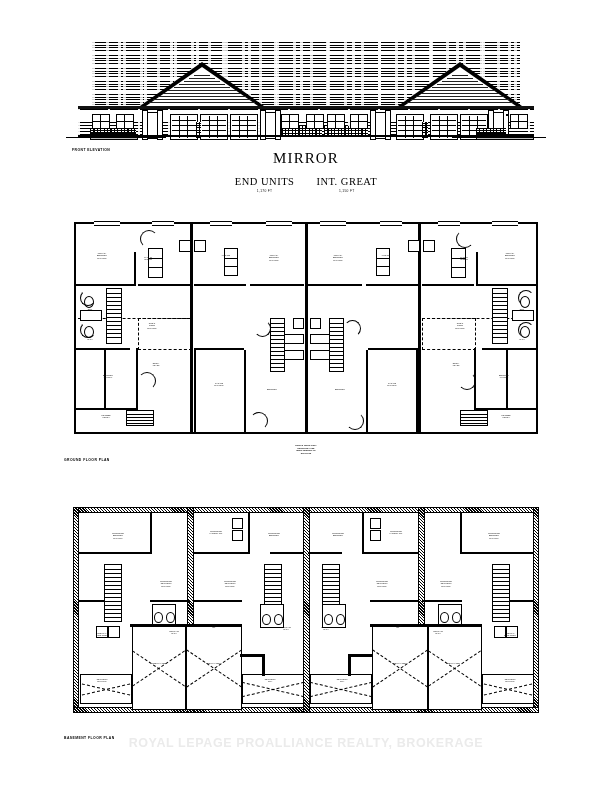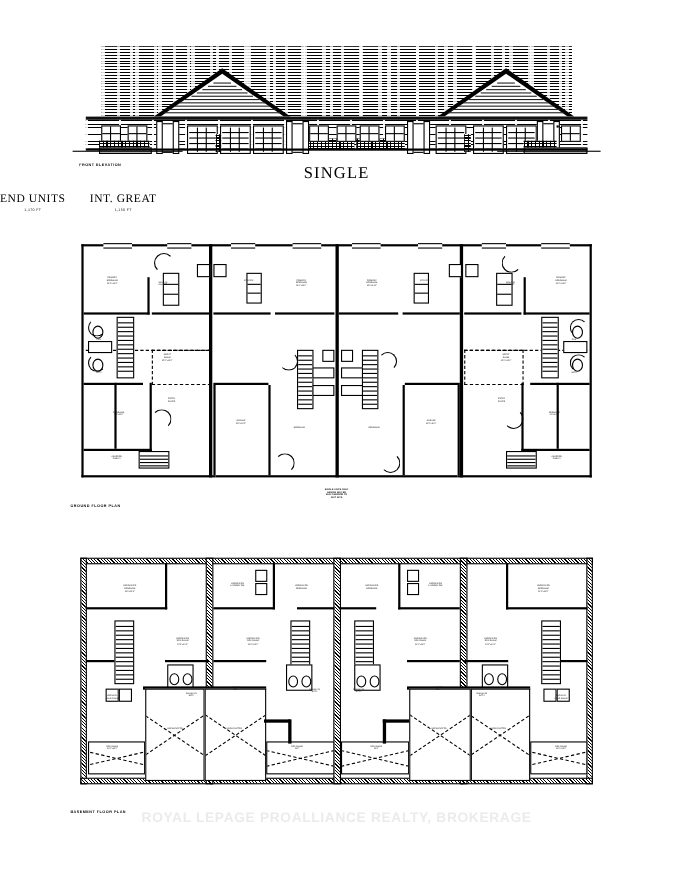--- a/index.html
+++ b/index.html
@@ -52,21 +52,21 @@
   .brick{position:absolute;background:
       repeating-linear-gradient(0deg,#000 0 1.1px,#fff 1.1px 2.4px),
       repeating-linear-gradient(90deg,#000 0 1.1px,#fff 1.1px 3.4px);
       background-blend-mode:multiply;}
   .pillar{position:absolute;background:#fff;border:1.5px solid #000;}
   .stoop{position:absolute;background:#bbb;border:1px solid #000;}
 
   
   #titleblock{left:0;top:150px;width:612px;text-align:center;}
   #projname{font-family:"Liberation Serif",serif;font-size:15px;letter-spacing:1.1px;}
-  .unitrow{margin-top:9px;display:flex;gap:22px;}
+  .unitrow{margin-top:9px;display:flex;justify-content:center;gap:22px;}
   .unitcol{font-family:"Liberation Serif",serif;font-size:10.5px;letter-spacing:.5px;}
   .unitsf{font-family:"Liberation Sans",sans-serif;font-size:3.3px;
           letter-spacing:.3px;margin-top:2px;color:#111;}
 
   
   .plan{position:absolute;background:#fff;}
   .wall{position:absolute;background:#000;}
   .hatchwall{position:absolute;
      background:
        repeating-linear-gradient(45deg,#000 0 .8px,#fff .8px 2.1px);
@@ -253,21 +253,21 @@
     <div class="stoop" style="left:398px;top:104px;width:56px;height:4px;"></div>
 
     <div class="groundline"></div>
     <div class="gradeline" style="left:-12px;width:100px;"></div>
     <div class="gradeline" style="left:374px;width:94px;"></div>
 
     <div class="cap abs" style="left:-6px;top:118px;">FRONT ELEVATION</div>
   </div>
 
   <div id="titleblock" class="abs">
-    <div id="projname">SINGLE</div>
+    <div id="projname">MIRROR</div>
     <div class="unitrow">
       <div class="unitcol">
         <div>END UNITS</div>
         <div class="unitsf">1,170 FT</div>
       </div>
       <div class="unitcol">
         <div>INT. GREAT</div>
         <div class="unitsf">1,150 FT</div>
       </div>
     </div>

